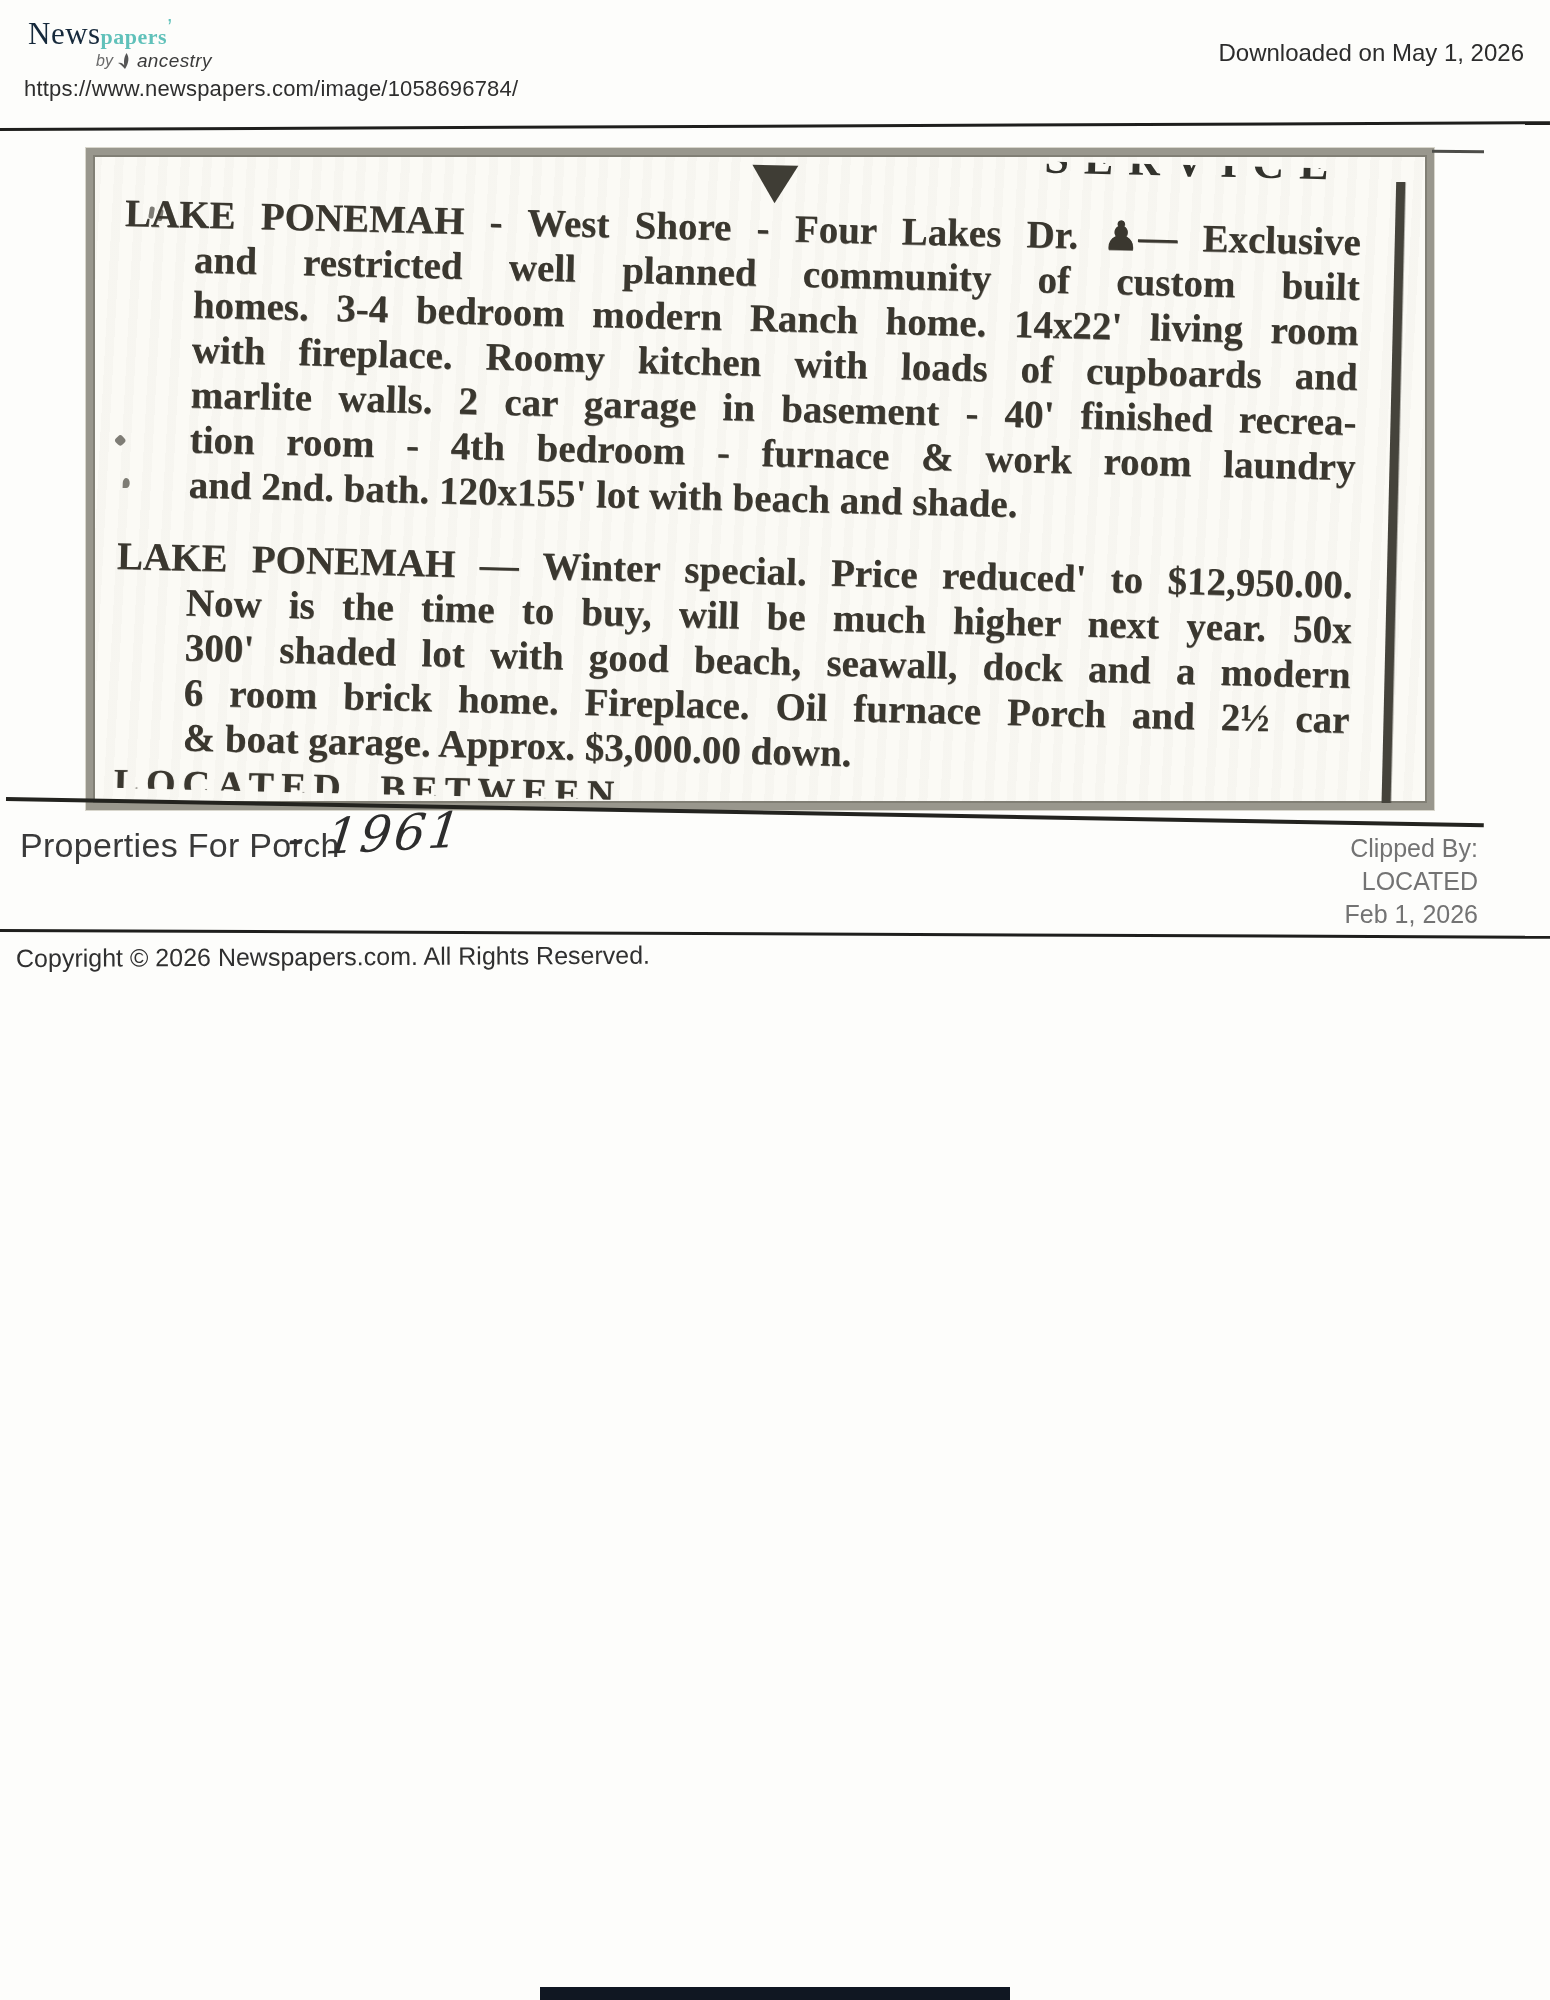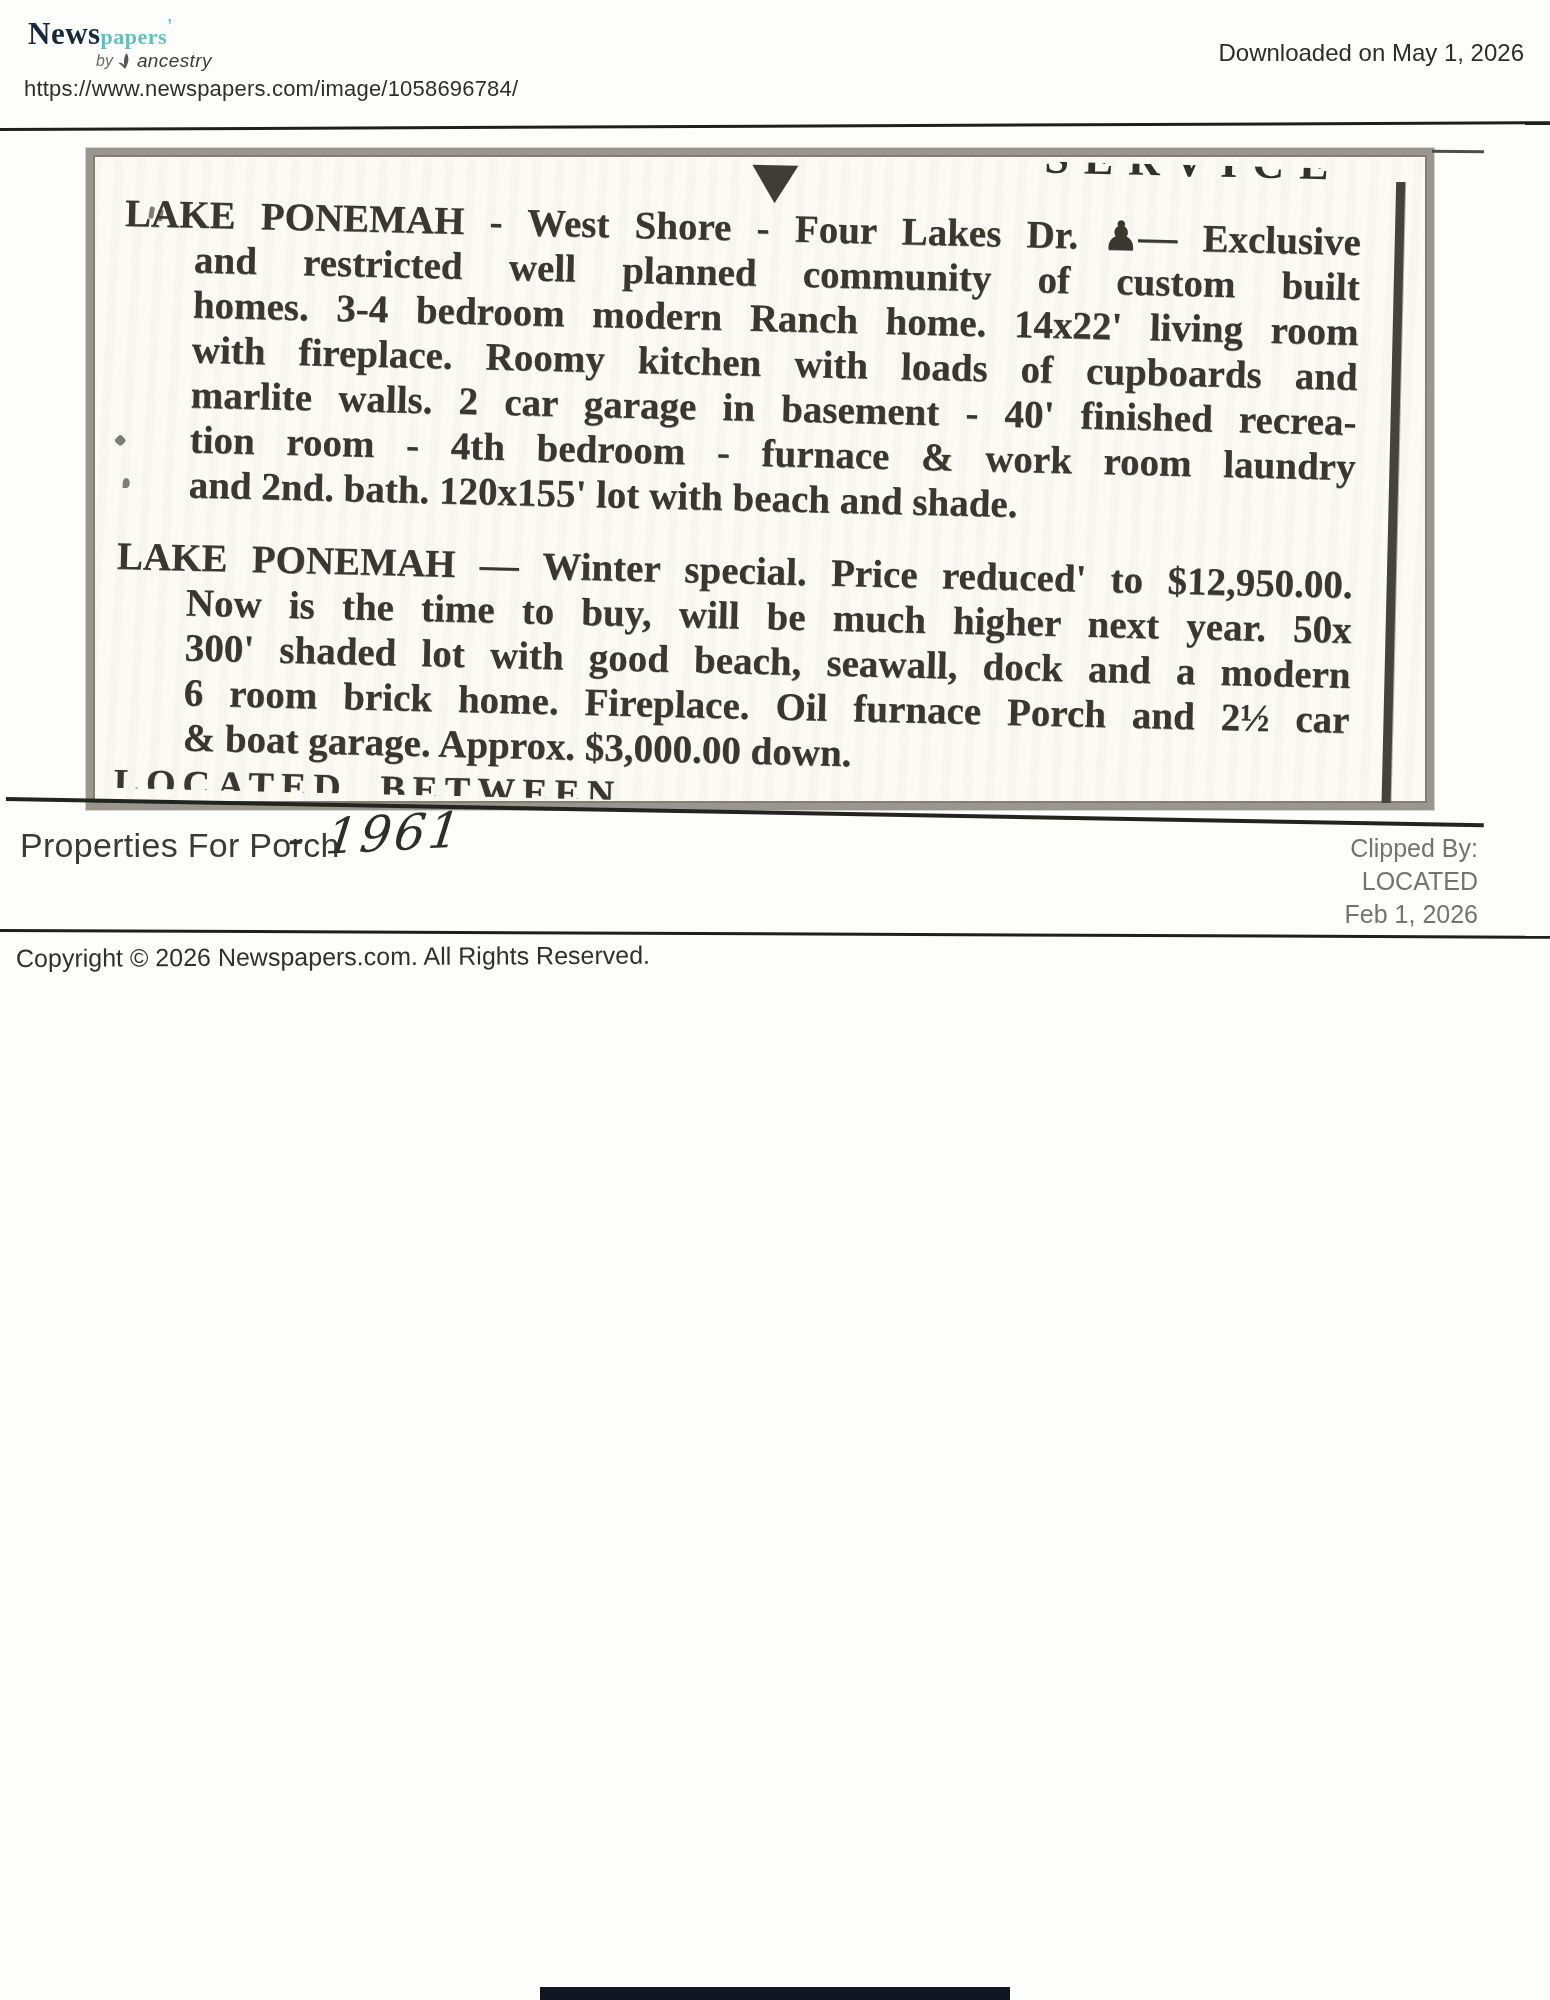--- a/index.html
+++ b/index.html
@@ -3,21 +3,21 @@
 <meta charset="utf-8">
 <style>
   html,body{margin:0;padding:0;}
   body{
     width:1550px;height:2000px;position:relative;overflow:hidden;
     background:#fdfdfb;font-family:"Liberation Sans",sans-serif;color:#333;
   }
   .abs{position:absolute;}
 
   
-  .logo-news{font-family:"Liberation Serif",serif;font-weight:bold;font-size:31px;color:#16293b;letter-spacing:.5px;}
+  .logo-news{font-family:"Liberation Serif",serif;font-weight:normal;font-size:31px;color:#16293b;letter-spacing:.5px;}
   .logo-papers{font-family:"Liberation Serif",serif;font-weight:bold;font-size:22px;color:#3ab3aa;opacity:.8;letter-spacing:.5px;}
   .logo-tick{font-size:22px;color:#3ab3aa;opacity:.8;vertical-align:10px;}
   .byline{left:96px;top:50px;font-size:18px;color:#4a4a4a;display:flex;align-items:center;gap:4px;}
   .byline .by{font-style:italic;color:#6a6a6a;font-size:16px;}
   .byline .brand{color:#3b3b3b;font-size:19px;letter-spacing:.4px;font-style:italic;}
   .url-line{left:24px;top:76px;font-size:22px;color:#2e2e2e;letter-spacing:.2px;}
   .src-block{right:26px;top:36px;text-align:right;font-size:24px;color:#2c2c2c;line-height:34px;}
   .rule{background:#1f1f1d;}
   .hdr-rule{left:0;top:128px;width:1550px;height:3px;transform:rotate(-0.25deg);transform-origin:left center;}
 

